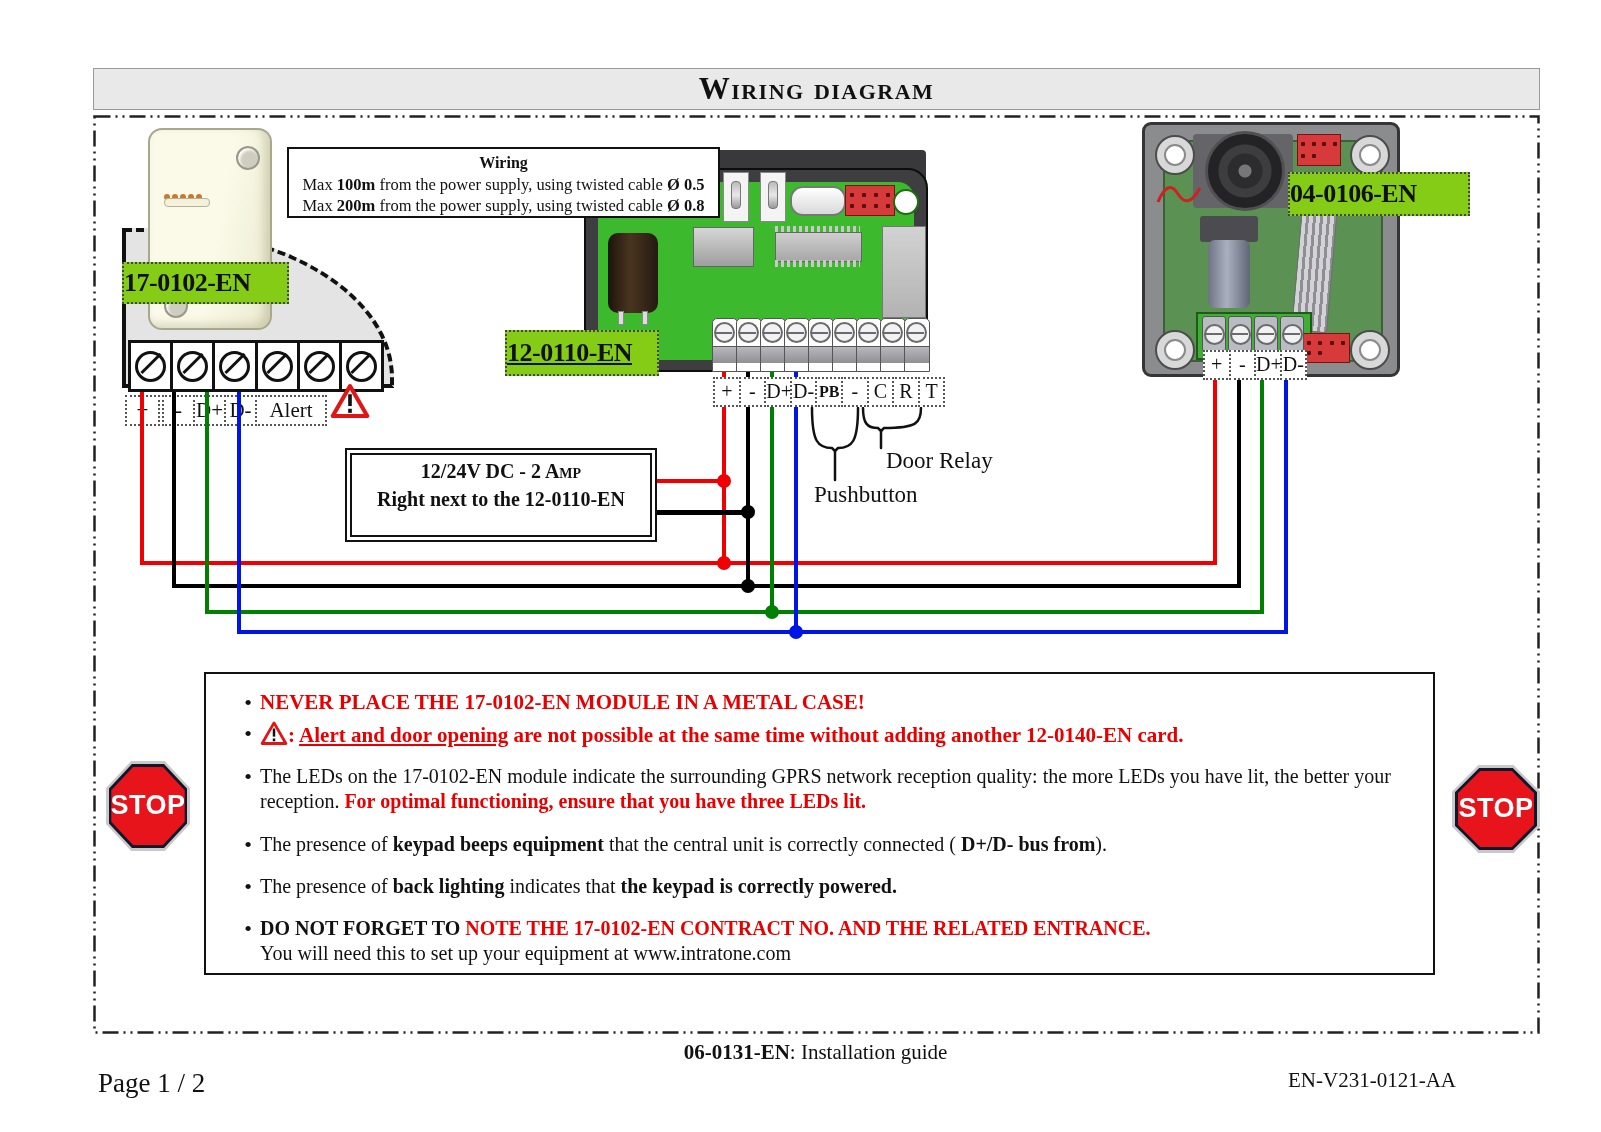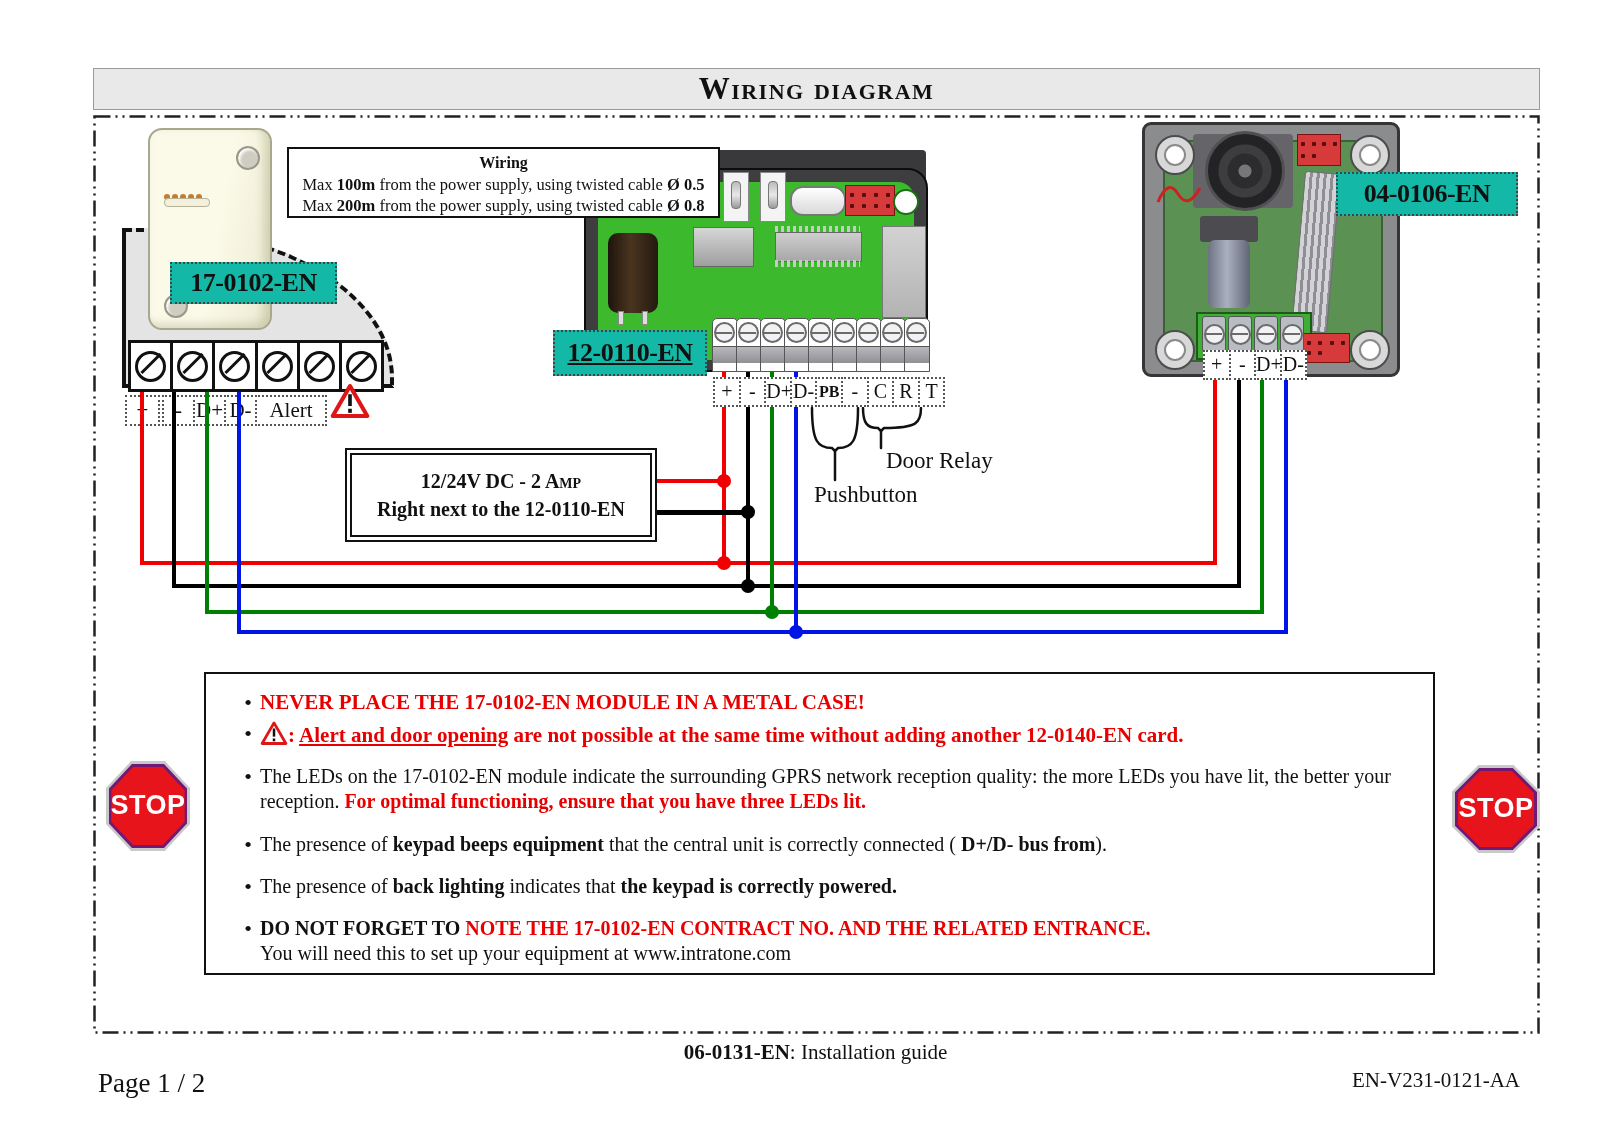--- a/index.html
+++ b/index.html
@@ -10,21 +10,21 @@
   
   .title-bar{left:93px;top:68px;width:1445px;height:40px;background:#e9e9e9;
              border:1px solid #9a9a9a;z-index:3;}
   .title-bar h1{margin:0;font-size:31px;line-height:40px;text-align:center;font-weight:bold;
                 font-variant:small-caps;letter-spacing:1.5px;}
 
   
   .frame-svg{left:93px;top:115px;z-index:1;}
 
   
-  .dotted-box{border:2px dotted #444;background:#14b8a6;text-align:center;z-index:5;margin-left:48px;}
+  .dotted-box{border:2px dotted #444;background:#84cc16;text-align:left;z-index:5;}
   .module-label{font-weight:bold;font-size:26px;letter-spacing:-0.5px;}
   .term-label{font-size:21px;line-height:1;}
   .wire{position:absolute;z-index:2;}
   .dot{position:absolute;width:14px;height:14px;border-radius:50%;z-index:6;}
 
   
   .screwD{width:25px;height:25px;border:3px solid #111;border-radius:50%;position:relative;background:#fff;}
   .screwD::before{content:'';position:absolute;left:50%;top:-4px;width:3px;height:27px;background:#111;
                   transform:translateX(-50%) rotate(45deg);}
   .screwH{width:17px;height:17px;border:2px solid #6b6b6b;border-radius:50%;position:relative;background:#f2f2f4;}
@@ -55,21 +55,21 @@
 
   
   .wiring-note{left:287px;top:147px;width:433px;height:71px;background:#fff;border:2.5px solid #111;
                z-index:5;text-align:center;font-size:16.5px;line-height:1.3;padding-top:4px;box-sizing:border-box;}
   .wiring-note .wn-title{font-weight:bold;font-size:16px;}
 
   
   .ps-outer{left:345px;top:448px;width:312px;height:94px;border:2.5px solid #111;background:#fff;
             z-index:5;box-sizing:border-box;padding:3px;}
   .ps-inner{border:2px solid #111;width:100%;height:100%;box-sizing:border-box;text-align:center;
-            font-weight:bold;font-size:20px;line-height:1.42;padding-top:12px;}
+            font-weight:bold;font-size:20px;line-height:1.42;padding-top:2px;}
   .sc{font-variant:small-caps;}
 
   
   .pcb-topbar{left:640px;top:150px;width:286px;height:30px;background:#39393b;border-radius:4px 4px 0 0;z-index:3;}
   .pcb-case{left:584px;top:168px;width:344px;height:204px;background:#3e3e40;border:2.5px solid #0d0d0d;
             border-radius:20px;z-index:3;box-sizing:border-box;}
   .pcb-board{left:598px;top:182px;width:316px;height:178px;background:#3cb92d;
              border-radius:3px 16px 3px 3px;z-index:3;}
   .fuse{position:absolute;width:24px;height:48px;background:#f4f4f4;border:1px solid #888;z-index:4;}
   .fuse::before{content:'';position:absolute;left:50%;top:8px;width:8px;height:26px;transform:translateX(-50%);
@@ -139,28 +139,28 @@
   .note-row .ndot{width:24px;flex:none;font-size:22px;line-height:24px;text-align:center;margin-top:1px;}
   .note-row .ntext{flex:1;line-height:25px;}
   .rb{color:#e80000;font-weight:bold;}
   .ul{text-decoration:underline;}
   b{font-weight:bold;}
 
   
   .stop{z-index:6;}
   .oct{clip-path:polygon(30% 0,70% 0,100% 30%,100% 70%,70% 100%,30% 100%,0 70%,0 30%);}
   .stop .o1{width:100%;height:100%;background:#c9c9c9;display:flex;align-items:center;justify-content:center;}
-  .stop .o2{width:94%;height:94%;background:#701a75;display:flex;align-items:center;justify-content:center;}
+  .stop .o2{width:94%;height:94%;background:#0f172a;display:flex;align-items:center;justify-content:center;}
   .stop .o3{width:93%;height:93%;background:#e8141c;display:flex;align-items:center;justify-content:center;}
   .stop span{color:#fff;font-family:"Liberation Sans",sans-serif;font-weight:bold;font-size:27px;letter-spacing:0.5px;}
 
   
   .footer-center{left:93px;top:1040px;width:1445px;text-align:center;font-size:21px;z-index:3;}
   .footer-left{left:98px;top:1068px;font-size:27px;z-index:3;}
-  .footer-right{left:1158px;top:1068px;width:362px;text-align:right;font-size:21px;z-index:3;}
+  .footer-right{left:1094px;top:1068px;width:362px;text-align:right;font-size:21px;z-index:3;}
 </style>
 </head>
 <body>
 
 <div class="page">
 
   <div class="abs title-bar">
     <h1>Wiring diagram</h1>
   </div>
 

